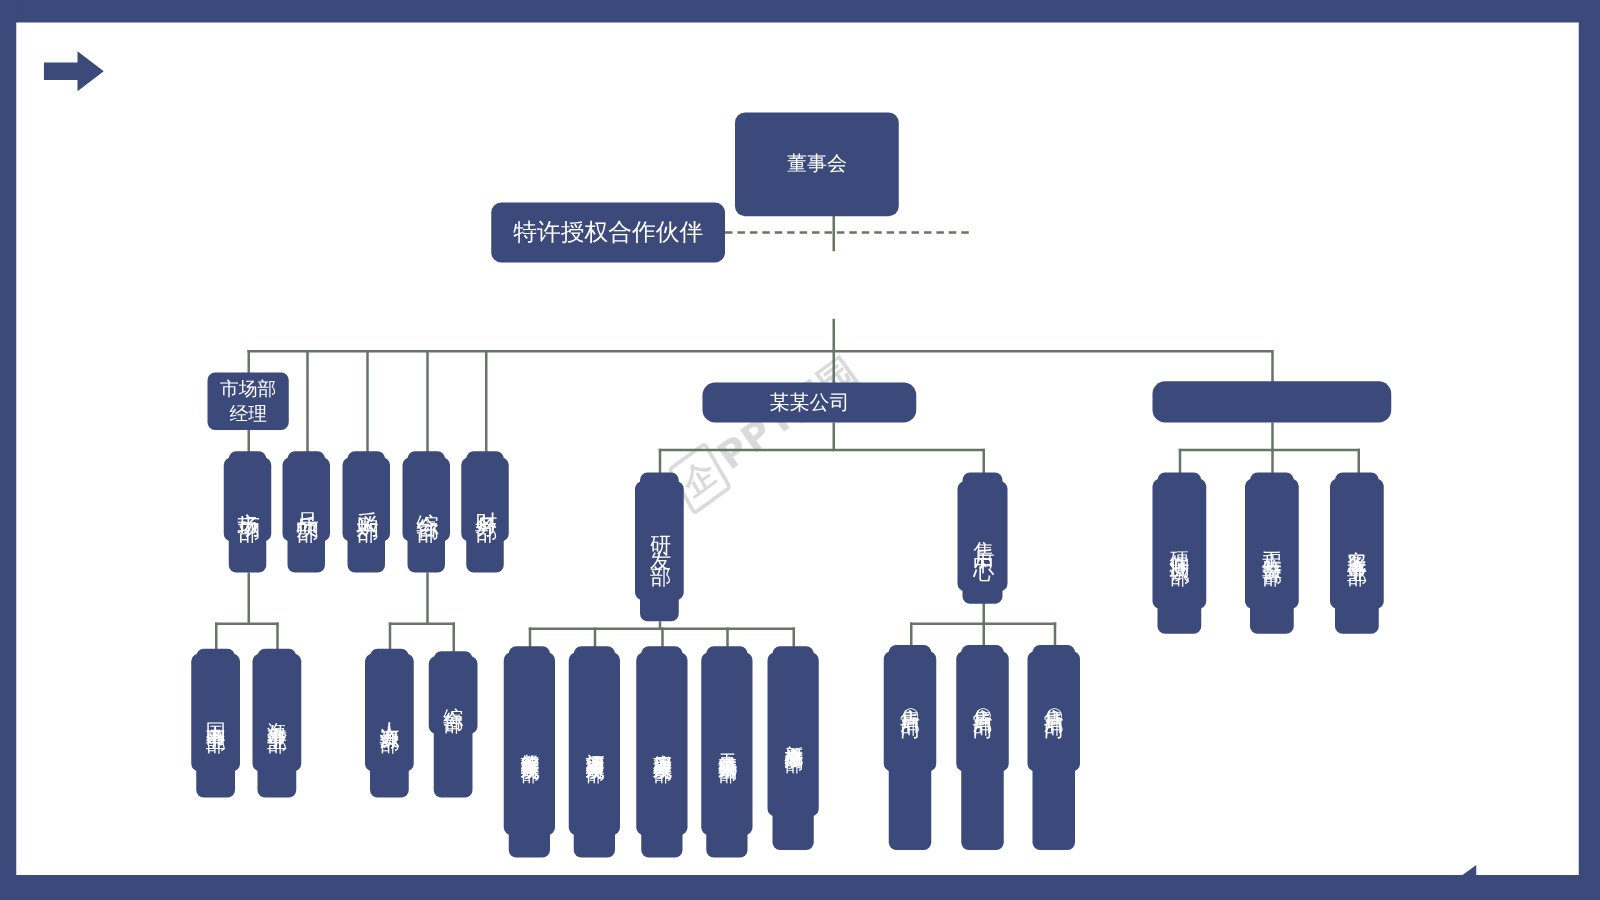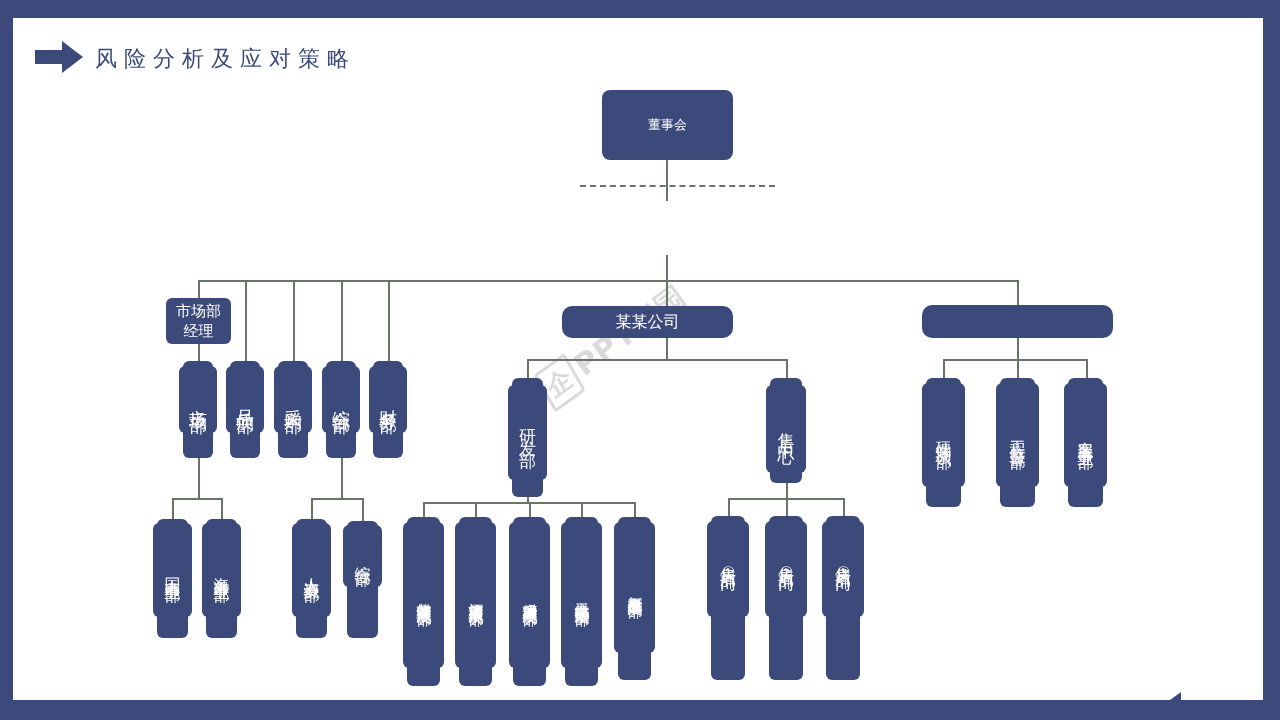--- a/index.html
+++ b/index.html
@@ -46,21 +46,20 @@
 
   <div class="fr top"></div>
   <div class="fr left"></div>
   <div class="fr right"></div>
   <div class="fr bottom"></div>
   <div class="notch"></div>
 
   <svg class="title-arrow" viewBox="0 0 48 32">
     <polygon points="0,9 27,9 27,0 48,16 27,32 27,23 0,23" fill="#3b4a7a"></polygon>
   </svg>
-  <div class="title">风险分析及应对策略</div>
 
   <div class="watermark">
     <span class="wlogo">企</span>
     <span class="wtext">PPT家园</span>
   </div>
 
   <div class="lv" style="left:666px;top:160px;height:41px"></div>
   <div class="ld" style="left:580px;top:185px;width:195px"></div>
   <div class="lv" style="left:666px;top:255px;height:26px"></div>
   <div class="lh" style="left:198px;top:280px;width:820px"></div>
@@ -101,21 +100,22 @@
   <div class="lv" style="left:529px;top:502px;height:16px"></div>
   <div class="lv" style="left:581px;top:502px;height:16px"></div>
   <div class="lv" style="left:634px;top:502px;height:16px"></div>
 
   <div class="lv" style="left:786px;top:482px;height:18px"></div>
   <div class="lh" style="left:728px;top:498px;width:117px"></div>
   <div class="lv" style="left:728px;top:498px;height:19px"></div>
   <div class="lv" style="left:786px;top:498px;height:19px"></div>
   <div class="lv" style="left:843px;top:498px;height:19px"></div>
 
-  <div class="hbox" style="left:602px;top:90px;width:131px;height:70px;font-size:13px">董事会</div>
+  <div class="hbox" style="left:588px;top:90px;width:131px;height:83px;font-size:16px">董事会</div>
+  <div class="hbox" style="left:393px;top:162px;width:187px;height:48px;font-size:19px">特许授权合作伙伴</div>
   <div class="hbox" style="left:166px;top:298px;width:65px;height:46px;font-size:15px;border-radius:6px;white-space:pre-line;line-height:1.35">市场部
 经理</div>
   <div class="hbox" style="left:562px;top:306px;width:171px;height:32px;font-size:16px;border-radius:10px">某某公司</div>
   <div class="hbox" style="left:922px;top:305px;width:191px;height:33px;font-size:16px;border-radius:10px"></div>
 
   <div class="vnode" style="left:179px;top:366px;width:38px;height:67px">
     <i class="tail" style="top:-5px;bottom:-25px"></i>
       <div class="vbody">
         <span class="vtext f18 ls3">市场部</span>
       </div>

